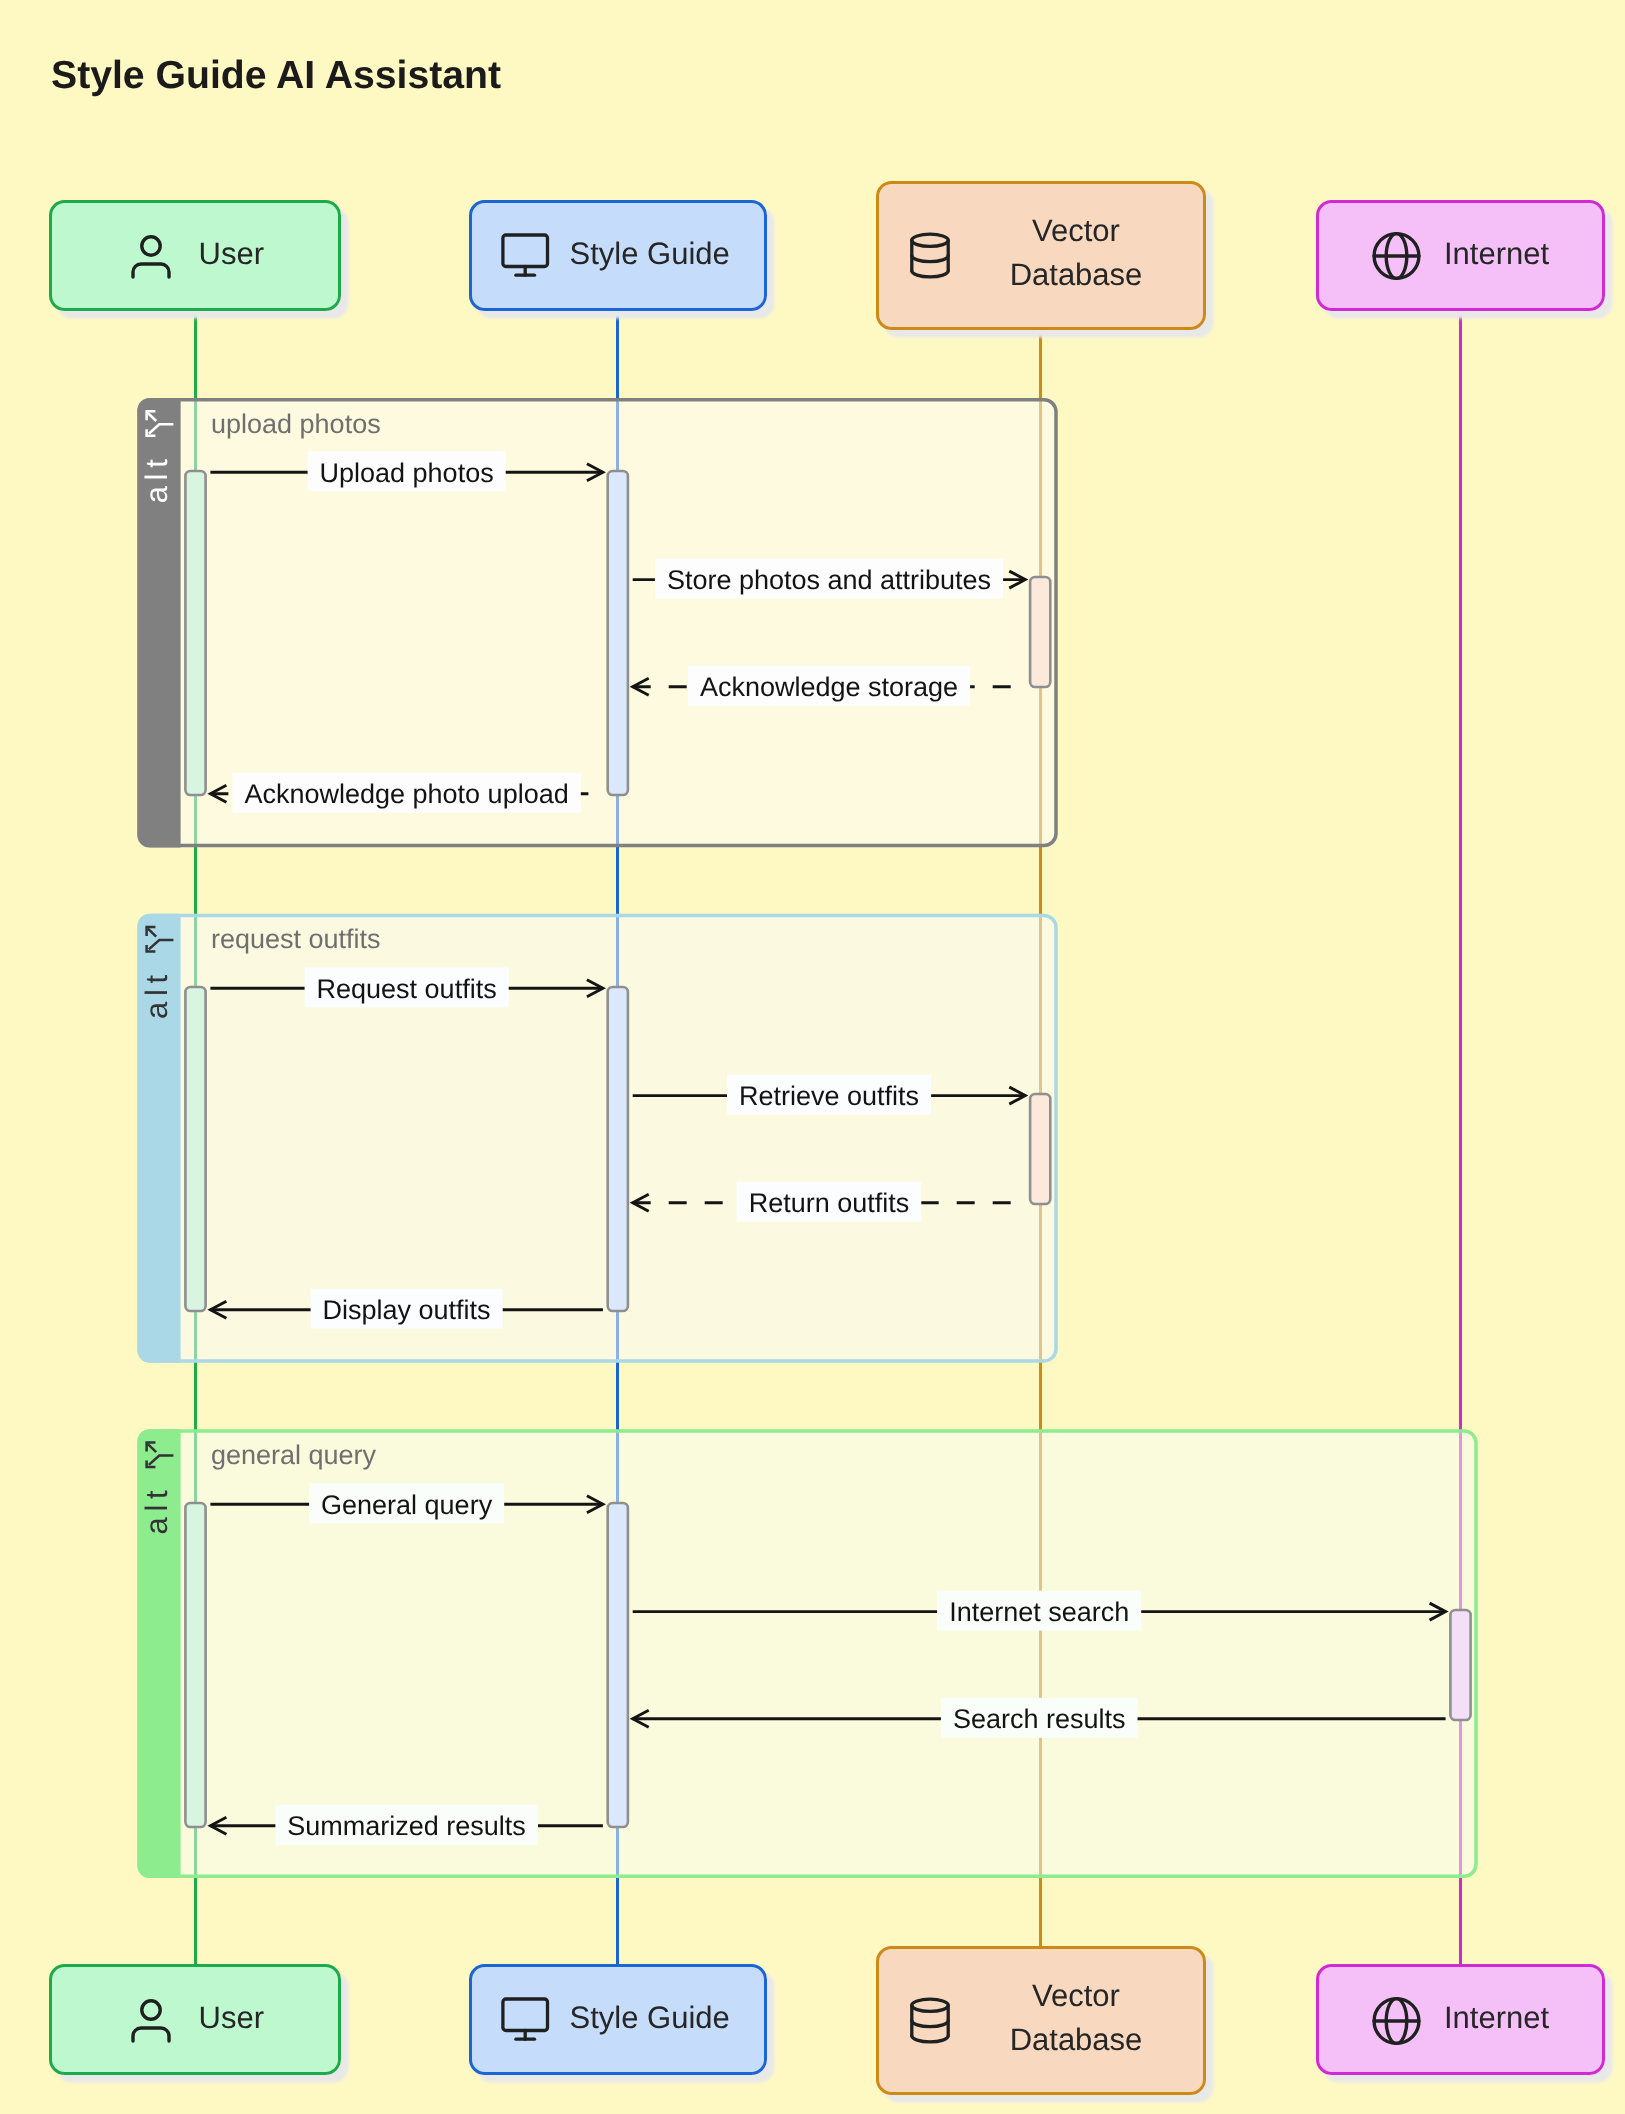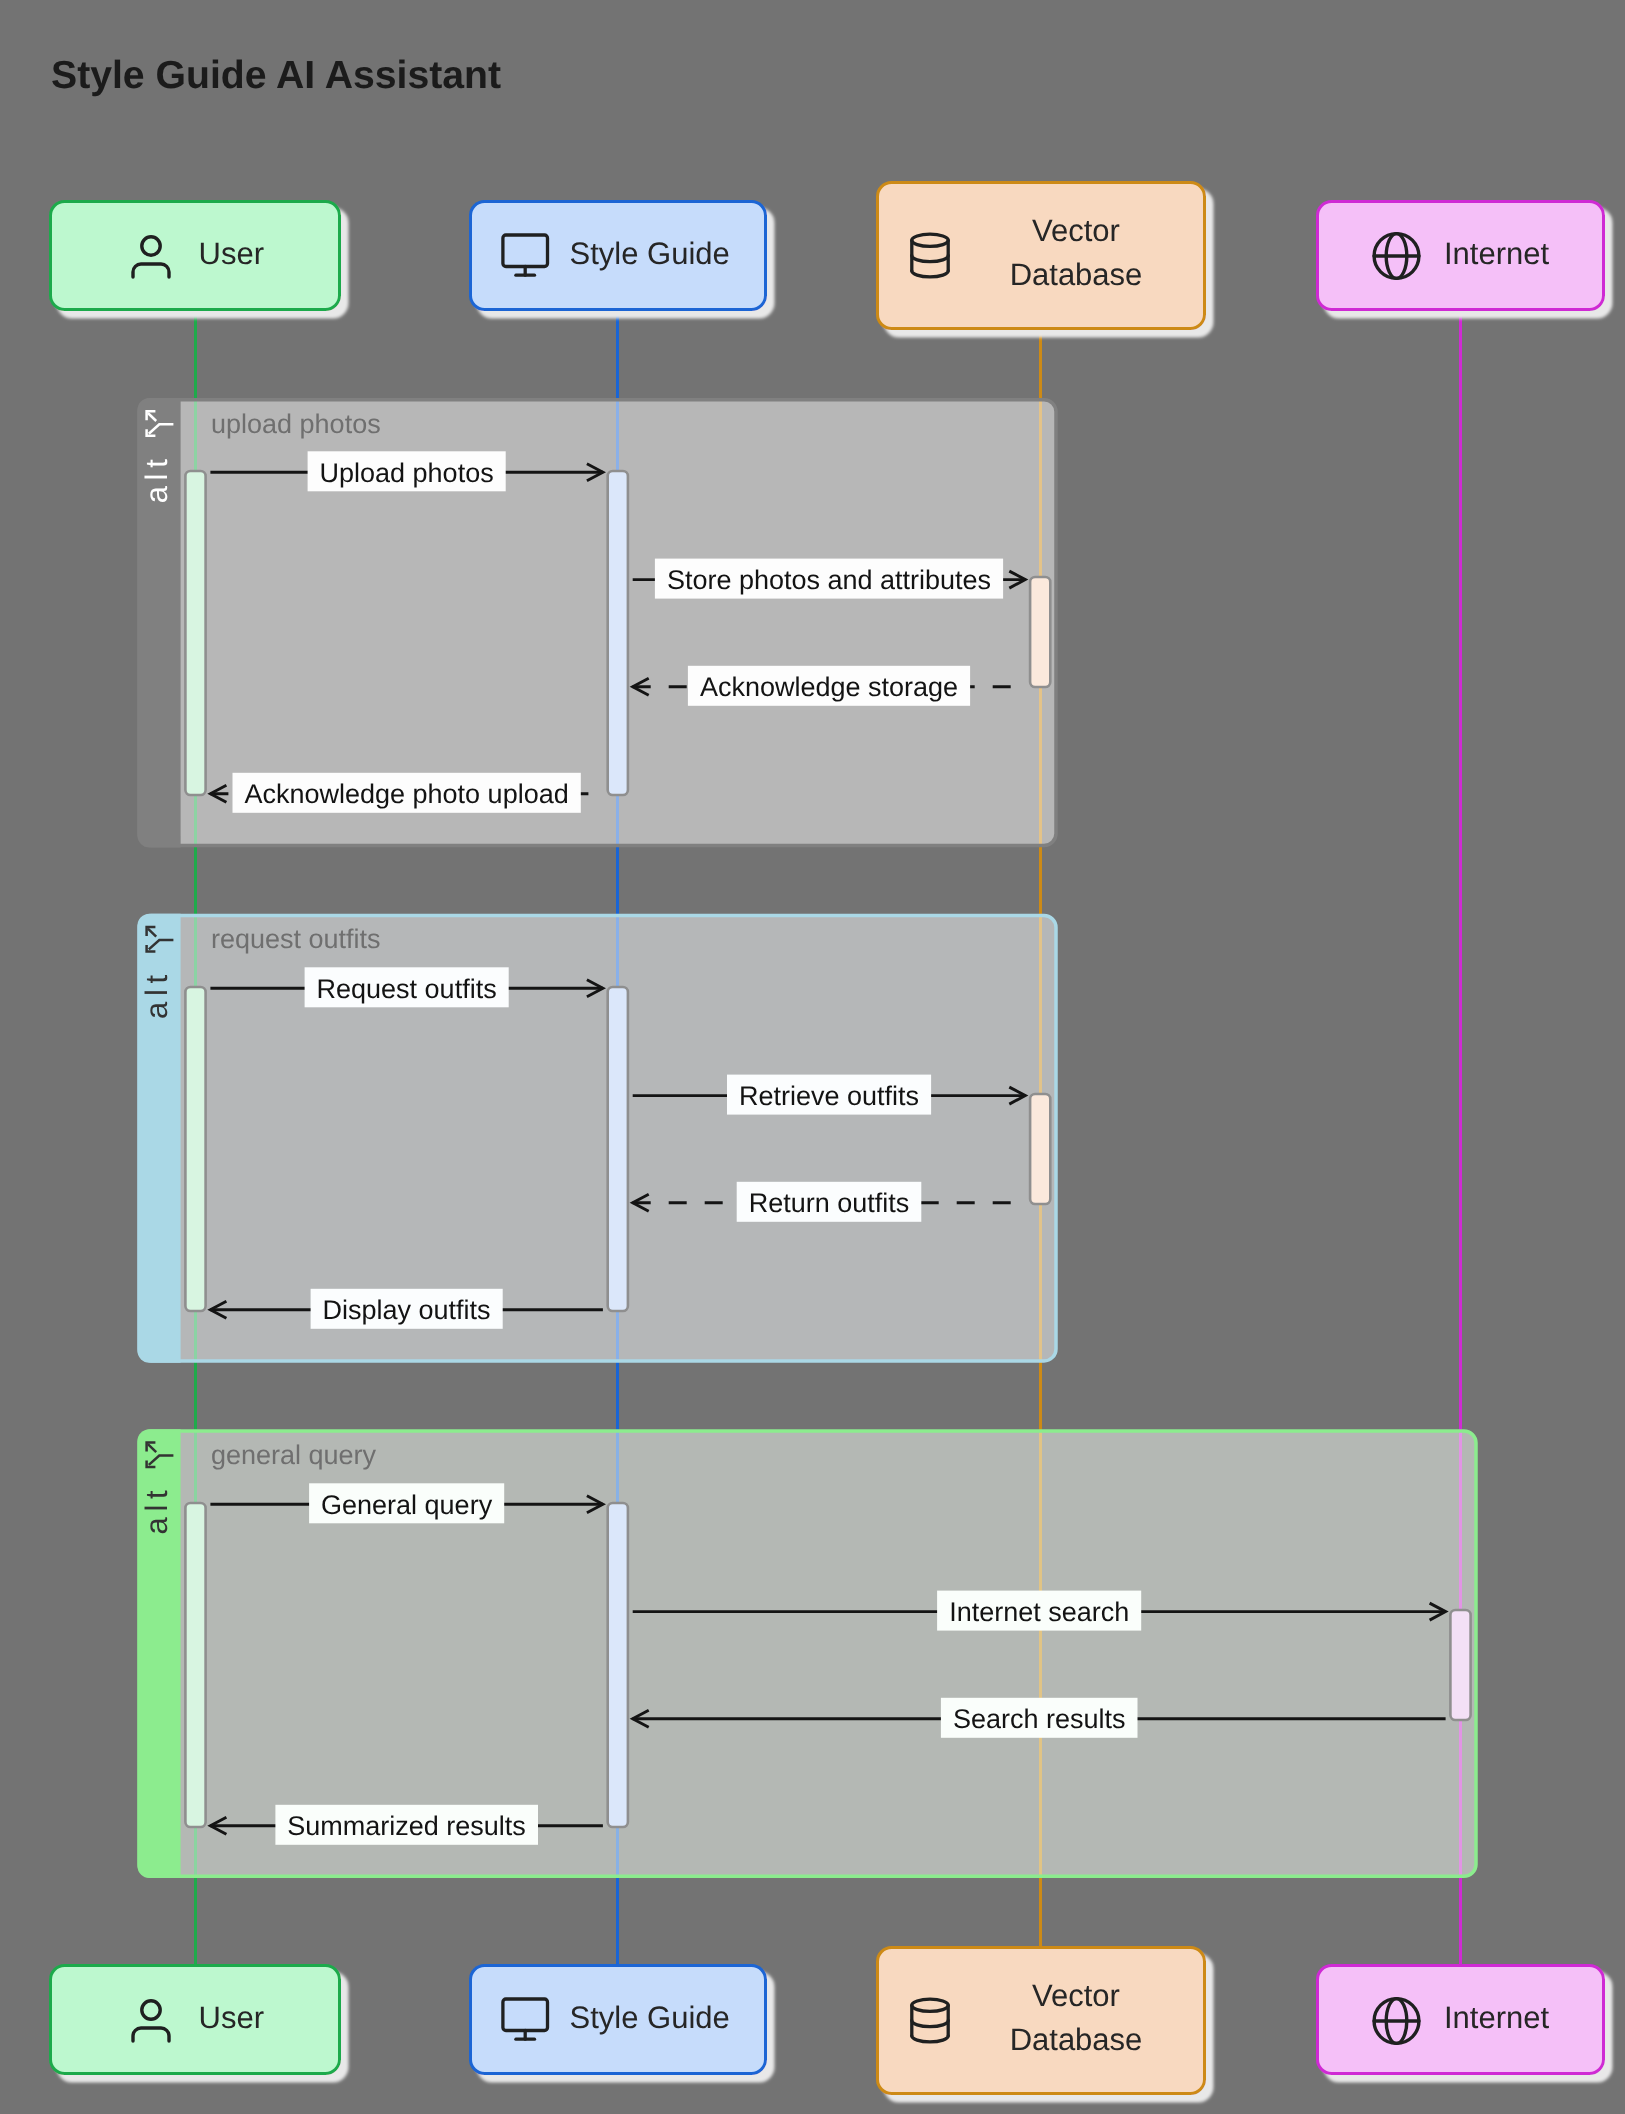--- a/index.html
+++ b/index.html
@@ -1,20 +1,20 @@
 <!DOCTYPE html>
 <html><head>
 <meta charset="utf-8">
 <title>Style Guide AI Assistant</title>
 <style>
   html,body{margin:0;padding:0;background:#ffffff;}
   *{-webkit-font-smoothing:antialiased;text-rendering:geometricPrecision;}
   body{width:1625px;height:2114px;overflow:hidden;
        font-family:"Liberation Sans","DejaVu Sans",sans-serif;}
-  #stage{position:relative;width:1625px;height:2114px;background:#737373;}
+  #stage{position:relative;width:1625px;height:2114px;background:#fef9c3;}
   svg#diagram{position:absolute;left:0;top:0;display:block;}
   .dg-title{font-family:"Liberation Sans",sans-serif;font-size:39.2px;font-weight:700;fill:#1b1b1b;}
   .actor-label{font-family:"Liberation Sans",sans-serif;font-size:31px;font-weight:400;fill:#262626;}
   .msg-label{font-family:"Liberation Sans",sans-serif;font-size:27px;font-weight:400;fill:#131313;}
   .block-title{font-family:"Liberation Sans",sans-serif;font-size:27px;font-weight:400;fill:#6f6f6f;}
   .alt-tag{font-family:"Liberation Sans",sans-serif;font-size:31px;font-weight:400;letter-spacing:5.7px;}
 </style>
 </head>
 <body>
 

